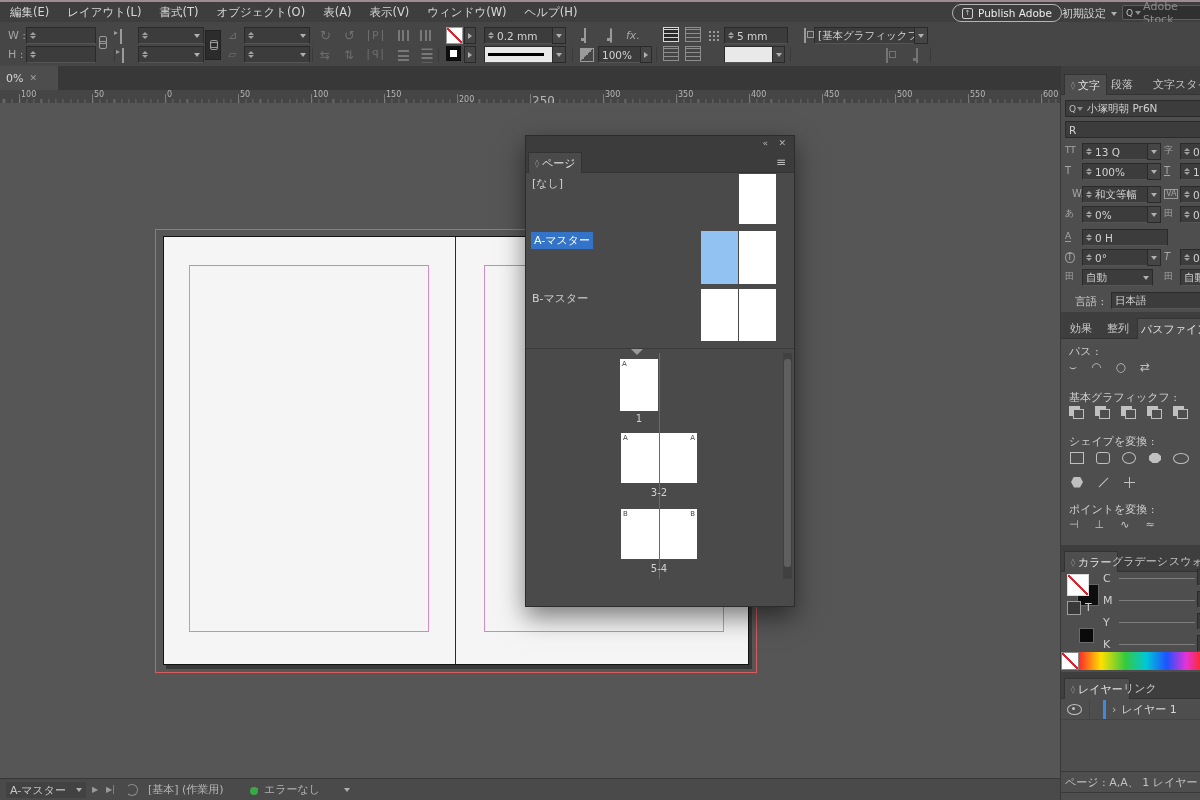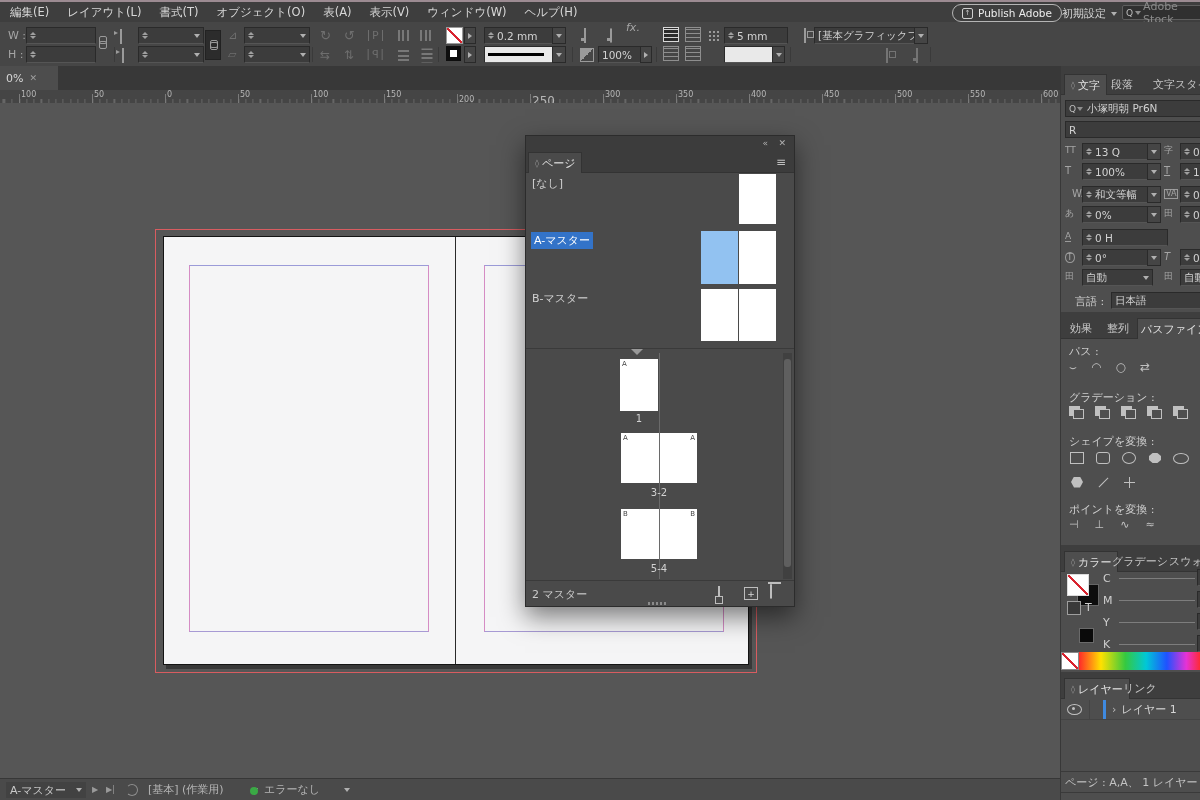--- a/index.html
+++ b/index.html
@@ -171,21 +171,21 @@
     <div class="fld" style="left:484px;top:24px;width:66px;background:#e9e9e9">
         <span style="width:56px;height:3px;background:#000"></span>
       </div>
     <div class="cbtn" style="left:552px;top:24px">
         <span class="cd"></span>
       </div>
     <div class="seph" style="left:572px"></div>
 
     <span class="abs cri" style="left:580px;top:7px"></span>
     <span class="abs cri" style="left:604px;top:7px;border-radius:3px"></span>
-    <span class="ico" style="left:626px;top:0;font-style:italic">fx.</span>
+    <span class="ico" style="left:626px;top:8px;font-style:italic">fx.</span>
     <span class="abs opi" style="left:580px;top:26px"></span>
     <div class="fld" style="left:598px;top:24px;width:40px">
         <span>100%</span>
       </div>
     <div class="cbtn" style="left:640px;top:24px;width:10px">
         <span class="cr"></span>
       </div>
     <div class="seph" style="left:656px"></div>
 
     <span class="wrp on" style="left:663px;top:5px"></span>
@@ -381,21 +381,21 @@
           <span>パスファインダー</span>
         </div>
     </div>
     <span class="lblh" style="left:8px;top:278px">パス :</span>
     <div class="abs row" style="left:8px;top:294px;gap:14px;color:#c0c0c0;font-size:12px">
       <span>⌣</span>
       <span>◠</span>
       <span>○</span>
       <span>⇄</span>
     </div>
-    <span class="lblh" style="left:8px;top:324px">グラデーション :</span>
+    <span class="lblh" style="left:8px;top:324px">基本グラフィックフ :</span>
     <div class="abs row" style="left:8px;top:340px;gap:11px">
       <span class="ov">
           <b></b>
           <b></b>
         </span>
       <span class="ov">
           <b></b>
           <b></b>
         </span>
       <span class="ov">
@@ -548,29 +548,20 @@
     </div>
     <div class="thumb" style="left:134px;top:373px;width:37px;height:50px">
       <span class="pgletter" style="right:2px;top:2px">B</span>
     </div>
     <span class="abs" style="left:95px;top:427px;width:76px;text-align:center;color:#d2d2d2;font-size:10px">5-4</span>
 
     <div class="abs" style="left:257px;top:217px;width:9px;height:226px;background:#404040">
       <div class="abs" style="left:1px;top:6px;width:7px;height:208px;background:#5f5f5f;border-radius:3px"></div>
     </div>
 
-    <div class="abs" style="left:0;top:444px;width:268px;height:25px;border-top:1px solid #3a3a3a;background:#4a4a4a">
-      <span class="abs" style="left:6px;top:6px;color:#cccccc">2 マスター</span>
-      <span class="abs pgsz" style="left:192px;top:6px"></span>
-      <span class="abs newbox" style="left:218px;top:6px">
-          <span>+</span>
-        </span>
-      <span class="abs trash" style="left:242px;top:4px"></span>
-      <div class="abs" style="left:122px;top:21px;width:20px;height:3px;background:repeating-linear-gradient(90deg,#8a8a8a 0 2px,transparent 2px 4px)"></div>
-    </div>
   </div>
 
   <div class="abs" style="left:0;top:778px;width:1060px;height:22px;background:#4a4a4a;border-top:1px solid #373737">
     <div class="abs row" style="left:6px;top:3px;width:72px;height:16px;background:#424242;padding:0 4px;justify-content:space-between">
       <span style="color:#c9c9c9">A-マスター</span>
         <span class="cd"></span>
     </div>
     <span class="abs" style="left:92px;top:6px;color:#9a9a9a;font-size:8px">▶</span>
     <span class="abs" style="left:106px;top:6px;color:#9a9a9a;font-size:8px">▶|</span>
     <span class="abs circ" style="left:126px;top:5px"></span>

